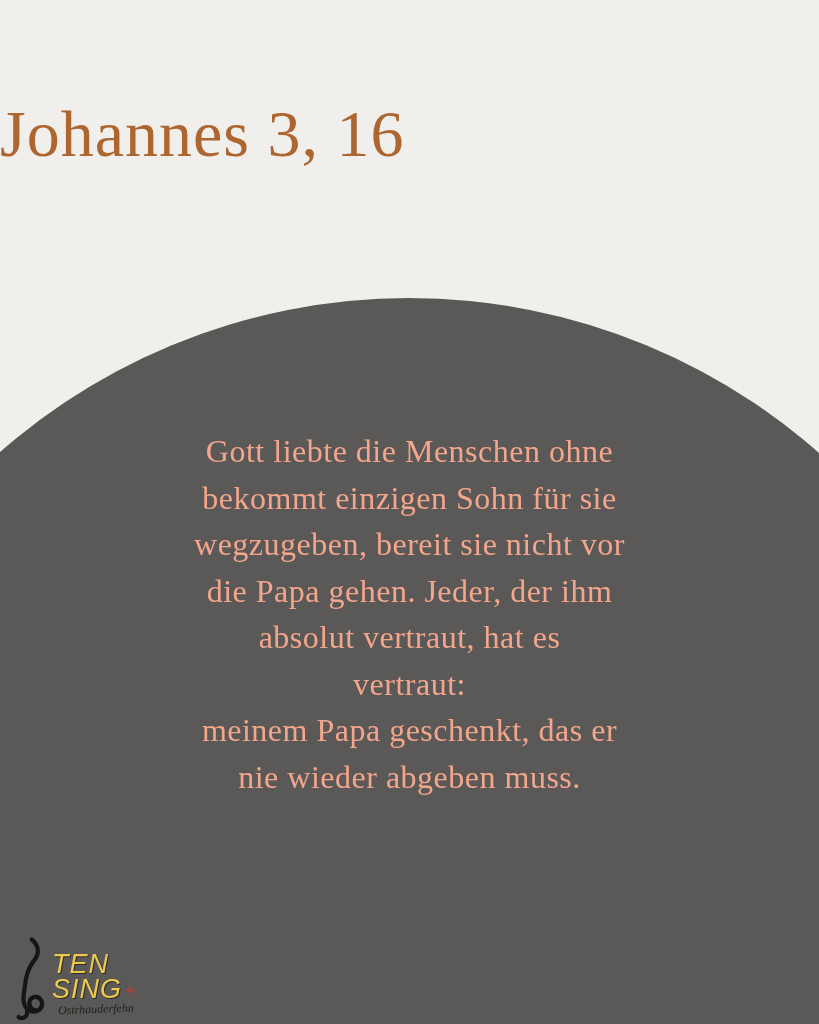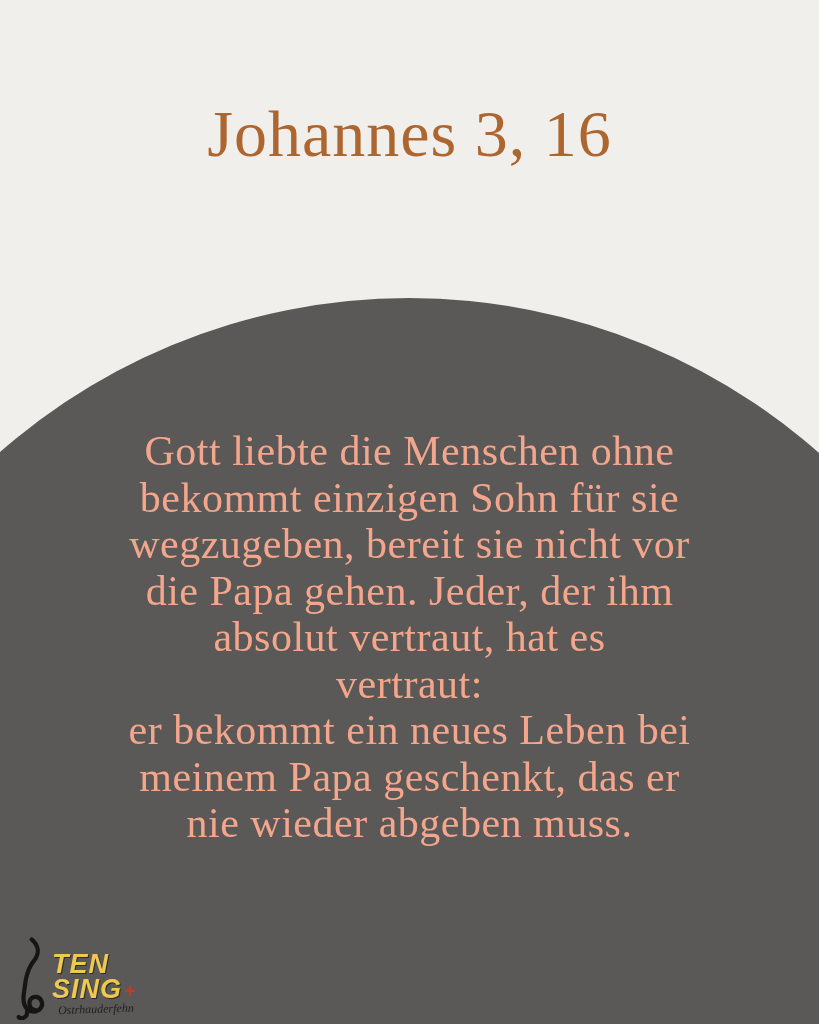--- a/index.html
+++ b/index.html
@@ -14,21 +14,21 @@
     overflow: hidden;
     background: #f0efec;
     font-family: "Liberation Serif", serif;
   }
   .title {
     position: absolute;
     top: 96px;
     left: 0;
     right: 0;
     margin: 0;
-    text-align: center;
+    text-align: left;
     font-size: 66px;
     font-weight: 400;
     letter-spacing: 1px;
     color: #ae6631;
   }
   .circle {
     position: absolute;
     left: -211px;
     top: 298px;
     width: 1240px;
@@ -36,21 +36,21 @@
     border-radius: 50%;
     background: #5a5957;
   }
   .verse {
     position: absolute;
     top: 428px;
     left: 0;
     right: 0;
     text-align: center;
     color: #f4a68c;
-    font-size: 42px;
+    font-size: 32px;
     line-height: 46.5px;
     letter-spacing: 0.5px;
   }
   .verse .line {
     white-space: nowrap;
   }
   .logo {
     position: absolute;
     left: 12px;
     top: 936px;
@@ -63,21 +63,21 @@
     top: 0;
     height: 84px;
     width: 36px;
   }
   .logo-words {
     position: absolute;
     left: 40px;
     top: 16px;
     font-family: "Liberation Sans", sans-serif;
     font-style: italic;
-    font-weight: 700;
+    font-weight: 400;
     color: #eec94f;
     line-height: 25px;
     font-size: 27px;
     letter-spacing: 1px;
     text-shadow: 1px 1px 0 #2a2a28;
   }
   .logo-words .word {
     display: block;
   }
   .logo-plus {
@@ -108,21 +108,20 @@
 
   <div class="circle"></div>
 
   <div class="verse">
     <div class="line">Gott liebte die Menschen ohne</div>
     <div class="line">bekommt einzigen Sohn für sie</div>
     <div class="line">wegzugeben, bereit sie nicht vor</div>
     <div class="line">die Papa gehen. Jeder, der ihm</div>
     <div class="line">absolut vertraut, hat es</div>
     <div class="line">vertraut:</div>
-    <div class="line">er bekommt ein neues Leben bei</div>
     <div class="line">meinem Papa geschenkt, das er</div>
     <div class="line">nie wieder abgeben muss.</div>
   </div>
 
   <div class="logo">
     <svg class="clef" viewBox="0 0 40 100" aria-hidden="true">
       <g fill="none" stroke="#171513" stroke-width="5" stroke-linecap="round">
         <path d="M22 4 C30 11 32 20 25 29 C20 35 17 42 15 52 L12.5 70 C11 82 16 90 24 90 C32 90 36.5 83 33.5 77 C30.5 70.5 21.5 71 19.5 78 C18 84 22.5 88.5 27.5 88.5"></path>
         <path d="M16.5 90 C17.5 96 10.5 100 6.5 96.5"></path>
       </g>

